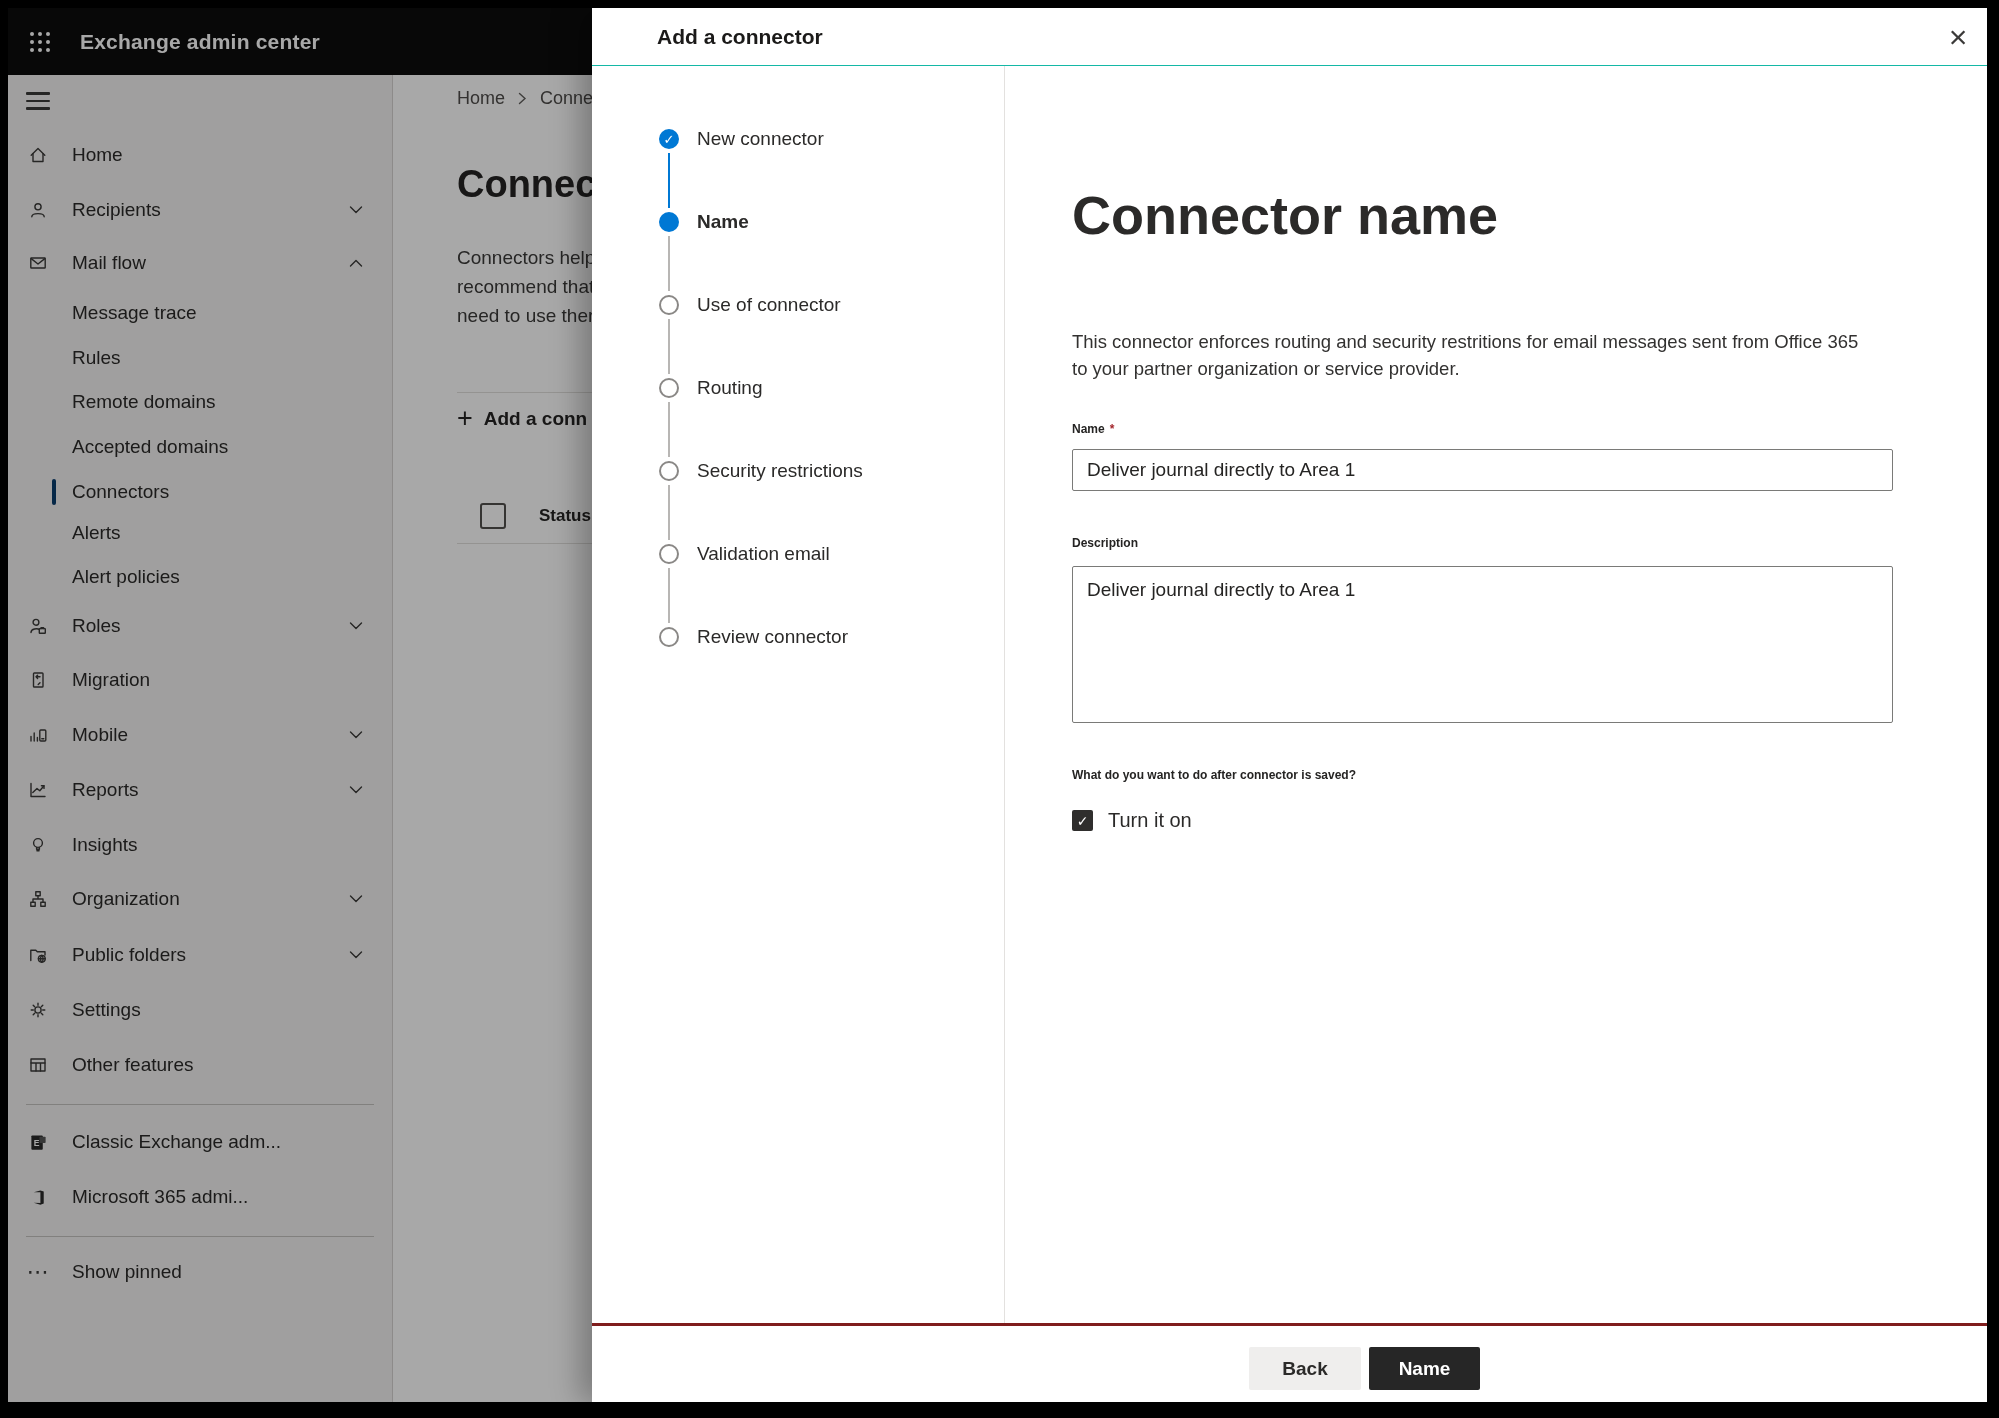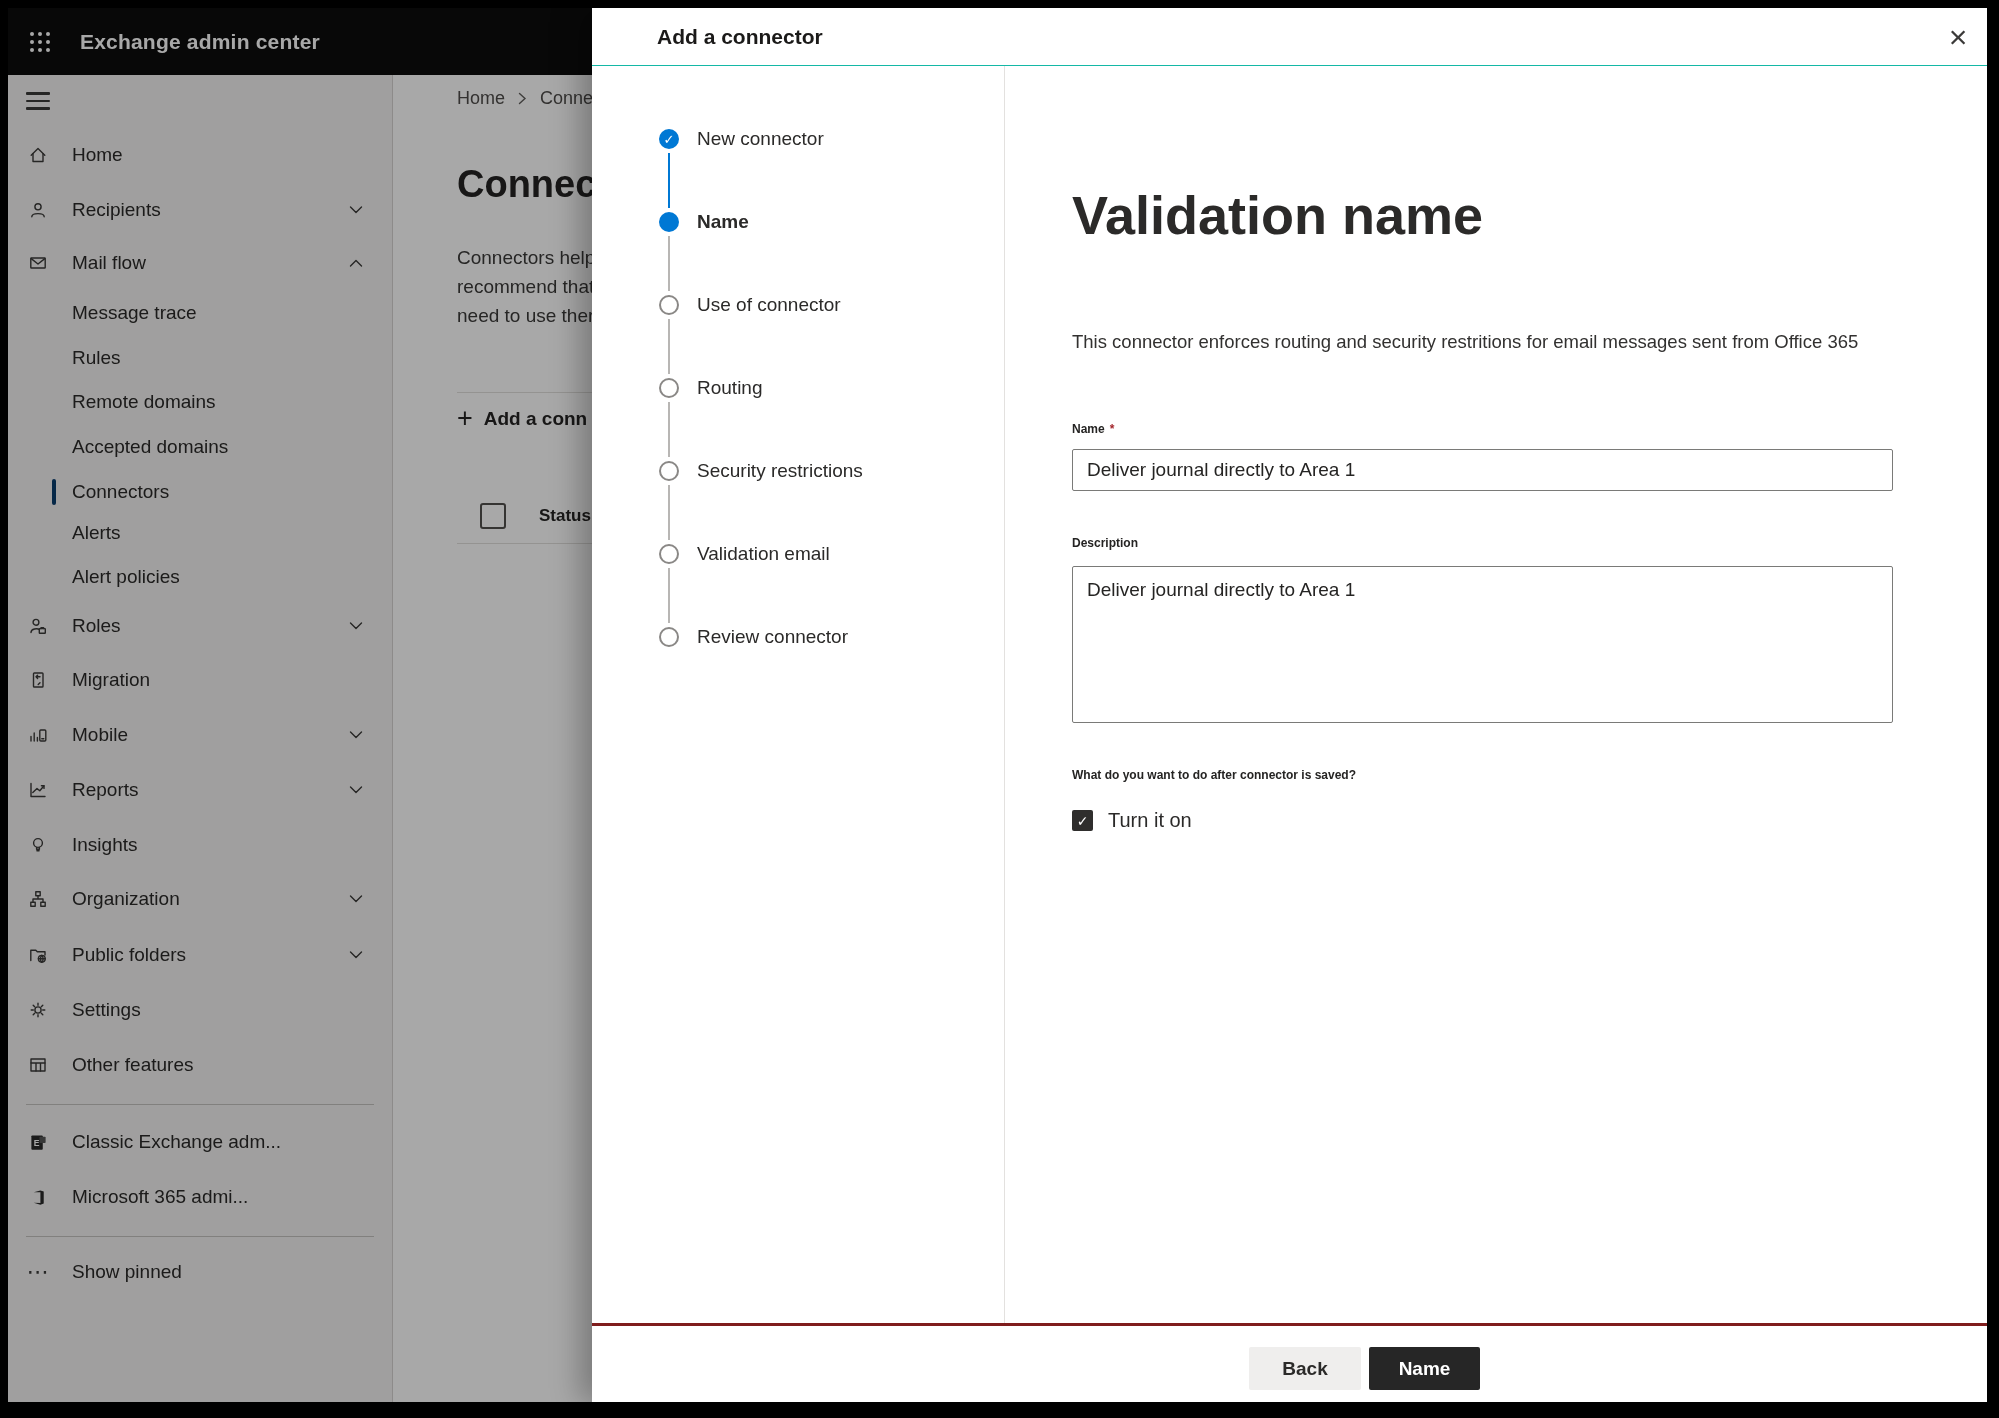--- a/index.html
+++ b/index.html
@@ -455,24 +455,25 @@
       </div>
       <div class="step-line" style="top:502px"></div>
 
       <div class="step upcoming" style="top:549px">
         <span class="step-circle"></span>
         <span class="step-lbl">Review connector</span>
       </div>
     </div>
 
     <div class="wiz-content">
-      <div class="wiz-h1">Validation name</div>
+      <div class="wiz-h1">Connector name</div>
 
       <div class="wiz-desc">
         <div>This connector enforces routing and security restritions for email messages sent from Office 365</div>
+        <div>to your partner organization or service provider.</div>
       </div>
 
       <div class="field-label" style="top:356px">
         <span>Name</span><span class="req">*</span>
       </div>
       <input class="txt-input" style="top: 383px;" type="text" value="Deliver journal directly to Area 1">
 
       <div class="field-label" style="top:470px">
         <span>Description</span>
       </div>

